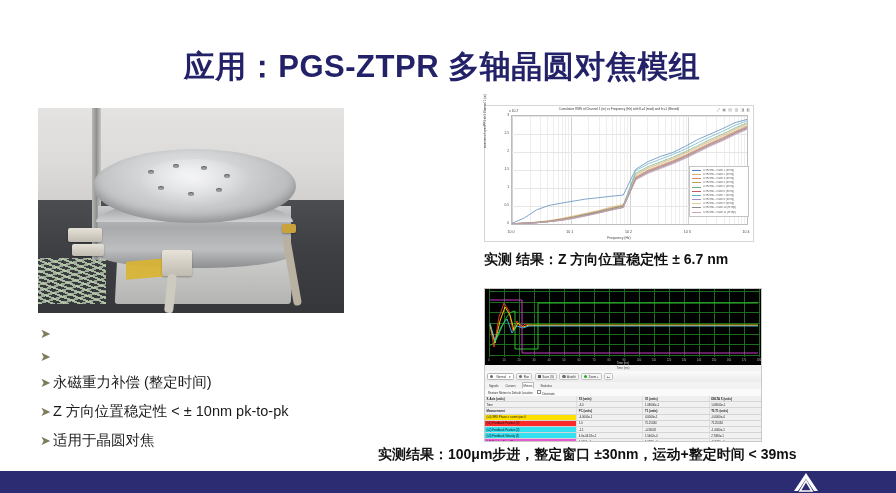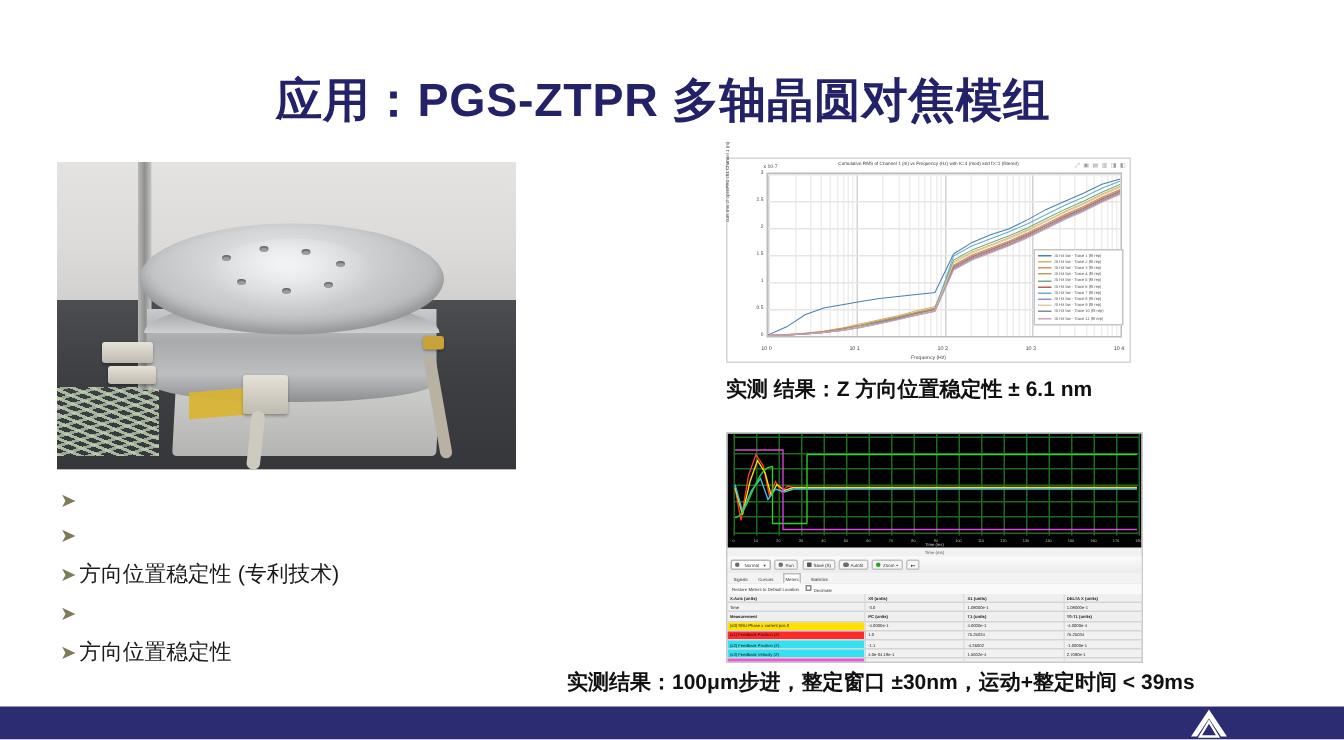--- a/index.html
+++ b/index.html
@@ -181,28 +181,29 @@
 
   <div class="bullets">
     <div class="bullet">
       <span class="arrow">➤</span>
     </div>
     <div class="bullet">
       <span class="arrow">➤</span>
     </div>
     <div class="bullet">
       <span class="arrow">➤</span>
-      <span class="btext">方向位置稳定性 (专利技术)</span>
+      <span class="btext">永磁重力补偿 (整定时间)</span>
     </div>
     <div class="bullet">
       <span class="arrow">➤</span>
+      <span class="btext">Z 方向位置稳定性 &lt; ± 10nm pk-to-pk</span>
     </div>
     <div class="bullet">
       <span class="arrow">➤</span>
-      <span class="btext">方向位置稳定性</span>
+      <span class="btext">适用于晶圆对焦</span>
     </div>
   </div>
 
   <div class="chart1">
     <div class="c1-title">Cumulative RMS of Channel 1 (m) vs Frequency (Hz) with K=4 (mod) and f&gt;=1 (filtered)</div>
     <div class="c1-tools">⤢ ▣ ▤ ▥ ◨ ◧</div>
     <div class="c1-yexp">x 10-7</div>
     <div class="c1-ylabel">cum rms of openPR1 ch1 Channel 1 (m)</div>
     <div id="c1yticks">
         <div class="c1-ytick" style="top: 9px; width: 24px; left: 0px;">3</div>
@@ -321,21 +322,21 @@
           <span class="c1-leg-line" style="background: rgb(140, 140, 140);"></span>
           <span class="c1-leg-txt">25 Hz bw - Trace 10 (fit rep)</span>
         </div>
         <div class="c1-leg-row">
           <span class="c1-leg-line" style="background: rgb(208, 160, 184);"></span>
           <span class="c1-leg-txt">25 Hz bw - Trace 11 (fit rep)</span>
         </div>
       </div>
   </div>
 
-  <div class="cap1">实测 结果：Z 方向位置稳定性 ± 6.1 nm</div>
+  <div class="cap1">实测 结果：Z 方向位置稳定性 ± 6.7 nm</div>
 
   <div class="scope">
     <div class="sc-plot" id="scplot">
         <div class="sc-gv" style="left: 4px;"></div>
         <div class="sc-xtick" style="left: 4px;">0</div>
         <div class="sc-gv" style="left: 19px;"></div>
         <div class="sc-xtick" style="left: 19px;">10</div>
         <div class="sc-gv" style="left: 34px;"></div>
         <div class="sc-xtick" style="left: 34px;">20</div>
         <div class="sc-gv" style="left: 49px;"></div>

